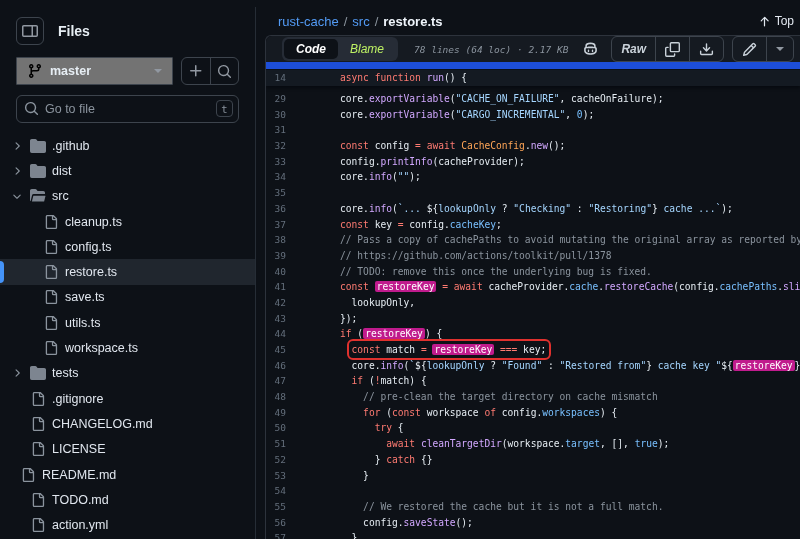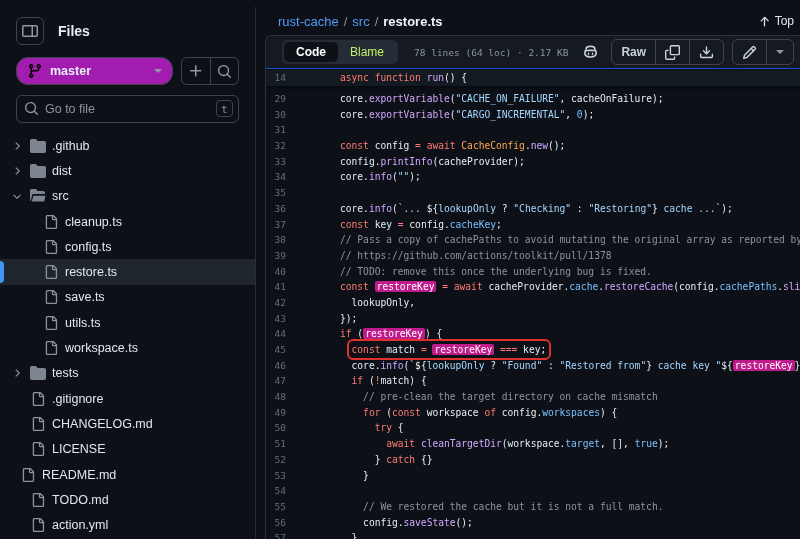--- a/index.html
+++ b/index.html
@@ -11,21 +11,21 @@
   .sidebar { width:256px; flex:0 0 256px; border-right:1px solid #262d36; padding:8px 0 0 0; background:#0d1117; }
   .main { flex:1; min-width:0; display:flex; flex-direction:column; }
 
   
   .sb-head { display:flex; align-items:center; gap:14px; padding:0 16px; height:32px; }
   .icon-btn { width:28px; height:28px; border:1px solid #3d444d; border-radius:6px; background:transparent;
               display:grid; place-items:center; color:#9198a1; cursor:pointer; }
   .sb-title { font-size:14px; font-weight:700; color:#e6edf3; }
 
   .sb-row2 { display:flex; gap:8px; padding:0 16px; margin-top:10px; }
-  .branch-btn { flex:1; height:28px; border:1px solid #3d444d; border-radius:12px; background:#a21caf;
+  .branch-btn { flex:1; height:28px; border:1px solid #3d444d; border-radius:1px; background:#737373;
                 display:flex; align-items:center; gap:7px; padding:0 10px; cursor:pointer; }
   .branch-btn .lbl { font-size:12.5px; font-weight:600; color:#e6edf3; flex:1; text-align:left; }
   .caret { width:0; height:0; border-left:4px solid transparent; border-right:4px solid transparent;
            border-top:4px solid #9198a1; }
   .mini-group { display:flex; height:28px; border:1px solid #3d444d; border-radius:6px; overflow:hidden; }
   .mini-group .mbtn { width:28px; display:grid; place-items:center; color:#9198a1; cursor:pointer; }
   .mini-group .mbtn + .mbtn { border-left:1px solid #3d444d; }
 
   .goto-wrap { position:relative; margin:10px 16px 0 16px; }
   .goto-input { width:100%; height:28px; background:transparent; border:1px solid #3d444d; border-radius:6px;
@@ -49,22 +49,22 @@
   
   .crumbbar { height:28px; display:flex; align-items:center; padding:0 6px 0 22px; font-size:13px; flex:0 0 28px; }
   .crumb-link { color:#539bf5; text-decoration:none; cursor:pointer; }
   .crumb-sep { color:#8b949e; margin:0 5px; }
   .crumb-file { color:#f0f6fc; font-weight:600; }
   .top-link { margin-left:auto; display:flex; align-items:center; gap:4px; color:#e3e9f1; font-size:12px; cursor:pointer; }
 
   
   .panel { margin-left:9px; flex:1; border:1px solid #2d333c; border-right:none; border-bottom:none;
            border-radius:6px 0 0 0; display:flex; flex-direction:column; min-height:0; background:#0d1117; }
-  .toolbar { height:33px; flex:0 0 33px; background:#151a21; border-bottom:1px solid #1d4ed8;
-             border-radius:6px 0 0 0; display:flex; align-items:center; padding:0 14px 0 16px; gap:10px; }
+  .toolbar { height:33px; flex:0 0 33px; background:#151a21; border-bottom:7px solid #1d4ed8;
+             border-radius:6px 0 0 0; display:flex; align-items:center; padding:0 14px 0 16px; gap:10px;font-style:italic; }
   .seg-ctl { display:flex; background:#262c36; border-radius:6px; padding:2px; }
   .seg-tab { padding:3px 12px; font-size:12px; color:#bef264; border-radius:5px; cursor:pointer; }
   .seg-tab.active { background:#0d1117; color:#ffffff; font-weight:700; }
   .meta { color:#8b949e; font-size:9.5px; font-family:"DejaVu Sans Mono",monospace; margin-left:6px; white-space:nowrap; }
   .tb-right { margin-left:auto; display:flex; align-items:center; gap:8px; }
   .ghost-btn { height:26px; display:grid; place-items:center; color:#c9d1d9; padding:0 4px; cursor:pointer; background:transparent; border:none; }
   .btn-group { display:flex; height:26px; border:1px solid #3d444d; border-radius:6px; overflow:hidden; align-items:stretch; }
   .btn-group .gseg { display:flex; align-items:center; padding:0 9px; color:#c9d1d9; font-size:12px; cursor:pointer; }
   .btn-group .gseg + .gseg { border-left:1px solid #3d444d; }
   .raw-lbl { font-weight:600; color:#e6edf3; }

